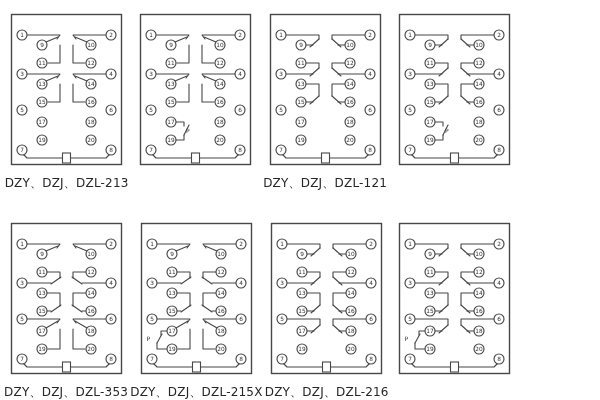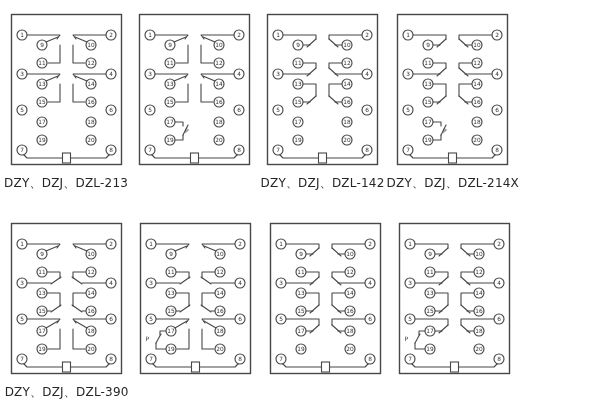--- a/index.html
+++ b/index.html
@@ -321,21 +321,21 @@
           </g>
           <g>
             <circle cx="12" cy="137" r="5" fill="#ffffff" stroke="#474747" stroke-width="1.15"></circle>
             <text x="12" y="139" text-anchor="middle" font-size="5.8" font-family="&quot;DejaVu Sans&quot;,sans-serif" fill="#333333">7</text>
           </g>
           <g>
             <circle cx="101" cy="137" r="5" fill="#ffffff" stroke="#474747" stroke-width="1.15"></circle>
             <text x="101" y="139" text-anchor="middle" font-size="5.8" font-family="&quot;DejaVu Sans&quot;,sans-serif" fill="#333333">8</text>
           </g>
         </svg>
-      <figcaption class="label">DZY、DZJ、DZL-142</figcaption>
+      <figcaption class="label">DZY、DZJ、DZL-121</figcaption>
     </figure>
     <figure class="panel">
       <svg class="diagram" viewBox="0 0 113 153" width="113" height="153">
           <rect x="1.5" y="1.5" width="110" height="150" fill="none" stroke="#474747" stroke-width="1.4"></rect>
           <path d="M17 22 H50 V26" fill="none" stroke="#474747" stroke-width="1.1" stroke-linecap="round" stroke-linejoin="round"></path>
           <path d="M50 26 L41 34" fill="none" stroke="#474747" stroke-width="1.1" stroke-linecap="round" stroke-linejoin="round"></path>
           <path d="M37 32 H44" fill="none" stroke="#474747" stroke-width="1.1" stroke-linecap="round" stroke-linejoin="round"></path>
           <path d="M37 50 H50 V55" fill="none" stroke="#474747" stroke-width="1.1" stroke-linecap="round" stroke-linejoin="round"></path>
           <path d="M50 55 L41 63" fill="none" stroke="#474747" stroke-width="1.1" stroke-linecap="round" stroke-linejoin="round"></path>
           <path d="M17 61 H44" fill="none" stroke="#474747" stroke-width="1.1" stroke-linecap="round" stroke-linejoin="round"></path>
@@ -432,21 +432,20 @@
           <g>
             <circle cx="12" cy="137" r="5" fill="#ffffff" stroke="#474747" stroke-width="1.15"></circle>
             <text x="12" y="139" text-anchor="middle" font-size="5.8" font-family="&quot;DejaVu Sans&quot;,sans-serif" fill="#333333">7</text>
           </g>
           <g>
             <circle cx="101" cy="137" r="5" fill="#ffffff" stroke="#474747" stroke-width="1.15"></circle>
             <text x="101" y="139" text-anchor="middle" font-size="5.8" font-family="&quot;DejaVu Sans&quot;,sans-serif" fill="#333333">8</text>
           </g>
           <text x="47" y="120" font-size="6" font-family="&quot;DejaVu Sans&quot;,sans-serif" fill="#333333">P</text>
         </svg>
-      <figcaption class="label">DZY、DZJ、DZL-214X</figcaption>
     </figure>
   </div>
   <div class="row row2">
     <figure class="panel">
       <svg class="diagram" viewBox="0 0 113 153" width="113" height="153">
           <rect x="1.5" y="1.5" width="110" height="150" fill="none" stroke="#474747" stroke-width="1.4"></rect>
           <path d="M17 22 H50 l-3 4" fill="none" stroke="#474747" stroke-width="1.1" stroke-linecap="round" stroke-linejoin="round"></path>
           <path d="M36 29 L48 24" fill="none" stroke="#474747" stroke-width="1.1" stroke-linecap="round" stroke-linejoin="round"></path>
           <path d="M37 50 H50 V56" fill="none" stroke="#474747" stroke-width="1.1" stroke-linecap="round" stroke-linejoin="round"></path>
           <path d="M17 61 H41" fill="none" stroke="#474747" stroke-width="1.1" stroke-linecap="round" stroke-linejoin="round"></path>
@@ -545,21 +544,21 @@
           </g>
           <g>
             <circle cx="12" cy="137" r="5" fill="#ffffff" stroke="#474747" stroke-width="1.15"></circle>
             <text x="12" y="139" text-anchor="middle" font-size="5.8" font-family="&quot;DejaVu Sans&quot;,sans-serif" fill="#333333">7</text>
           </g>
           <g>
             <circle cx="101" cy="137" r="5" fill="#ffffff" stroke="#474747" stroke-width="1.15"></circle>
             <text x="101" y="139" text-anchor="middle" font-size="5.8" font-family="&quot;DejaVu Sans&quot;,sans-serif" fill="#333333">8</text>
           </g>
         </svg>
-      <figcaption class="label">DZY、DZJ、DZL-390</figcaption>
+      <figcaption class="label">DZY、DZJ、DZL-353</figcaption>
     </figure>
     <figure class="panel">
       <svg class="diagram" viewBox="0 0 113 153" width="113" height="153">
           <rect x="1.5" y="1.5" width="110" height="150" fill="none" stroke="#474747" stroke-width="1.4"></rect>
           <path d="M17 22 H50 l-3 4" fill="none" stroke="#474747" stroke-width="1.1" stroke-linecap="round" stroke-linejoin="round"></path>
           <path d="M36 29 L48 24" fill="none" stroke="#474747" stroke-width="1.1" stroke-linecap="round" stroke-linejoin="round"></path>
           <path d="M37 50 H50 V56" fill="none" stroke="#474747" stroke-width="1.1" stroke-linecap="round" stroke-linejoin="round"></path>
           <path d="M17 61 H41" fill="none" stroke="#474747" stroke-width="1.1" stroke-linecap="round" stroke-linejoin="round"></path>
           <path d="M41 62 L51 55" fill="none" stroke="#474747" stroke-width="1.1" stroke-linecap="round" stroke-linejoin="round"></path>
           <path d="M37 71 H50 V84" fill="none" stroke="#474747" stroke-width="1.1" stroke-linecap="round" stroke-linejoin="round"></path>
@@ -660,20 +659,21 @@
           <g>
             <circle cx="12" cy="137" r="5" fill="#ffffff" stroke="#474747" stroke-width="1.15"></circle>
             <text x="12" y="139" text-anchor="middle" font-size="5.8" font-family="&quot;DejaVu Sans&quot;,sans-serif" fill="#333333">7</text>
           </g>
           <g>
             <circle cx="101" cy="137" r="5" fill="#ffffff" stroke="#474747" stroke-width="1.15"></circle>
             <text x="101" y="139" text-anchor="middle" font-size="5.8" font-family="&quot;DejaVu Sans&quot;,sans-serif" fill="#333333">8</text>
           </g>
           <text x="6.5" y="119" font-size="6" font-family="&quot;DejaVu Sans&quot;,sans-serif" fill="#333333">P</text>
         </svg>
+      <figcaption class="label">DZY、DZJ、DZL-215X</figcaption>
     </figure>
     <figure class="panel">
       <svg class="diagram" viewBox="0 0 113 153" width="113" height="153">
           <rect x="1.5" y="1.5" width="110" height="150" fill="none" stroke="#474747" stroke-width="1.4"></rect>
           <path d="M17 22 H50 V26" fill="none" stroke="#474747" stroke-width="1.1" stroke-linecap="round" stroke-linejoin="round"></path>
           <path d="M50 26 L41 34" fill="none" stroke="#474747" stroke-width="1.1" stroke-linecap="round" stroke-linejoin="round"></path>
           <path d="M37 32 H44" fill="none" stroke="#474747" stroke-width="1.1" stroke-linecap="round" stroke-linejoin="round"></path>
           <path d="M37 50 H50 V55" fill="none" stroke="#474747" stroke-width="1.1" stroke-linecap="round" stroke-linejoin="round"></path>
           <path d="M50 55 L41 63" fill="none" stroke="#474747" stroke-width="1.1" stroke-linecap="round" stroke-linejoin="round"></path>
           <path d="M17 61 H44" fill="none" stroke="#474747" stroke-width="1.1" stroke-linecap="round" stroke-linejoin="round"></path>
@@ -772,20 +772,21 @@
           </g>
           <g>
             <circle cx="12" cy="137" r="5" fill="#ffffff" stroke="#474747" stroke-width="1.15"></circle>
             <text x="12" y="139" text-anchor="middle" font-size="5.8" font-family="&quot;DejaVu Sans&quot;,sans-serif" fill="#333333">7</text>
           </g>
           <g>
             <circle cx="101" cy="137" r="5" fill="#ffffff" stroke="#474747" stroke-width="1.15"></circle>
             <text x="101" y="139" text-anchor="middle" font-size="5.8" font-family="&quot;DejaVu Sans&quot;,sans-serif" fill="#333333">8</text>
           </g>
         </svg>
+      <figcaption class="label">DZY、DZJ、DZL-216</figcaption>
     </figure>
     <figure class="panel">
       <svg class="diagram" viewBox="0 0 113 153" width="113" height="153">
           <rect x="1.5" y="1.5" width="110" height="150" fill="none" stroke="#474747" stroke-width="1.4"></rect>
           <path d="M17 22 H50 V26" fill="none" stroke="#474747" stroke-width="1.1" stroke-linecap="round" stroke-linejoin="round"></path>
           <path d="M50 26 L41 34" fill="none" stroke="#474747" stroke-width="1.1" stroke-linecap="round" stroke-linejoin="round"></path>
           <path d="M37 32 H44" fill="none" stroke="#474747" stroke-width="1.1" stroke-linecap="round" stroke-linejoin="round"></path>
           <path d="M37 50 H50 V55" fill="none" stroke="#474747" stroke-width="1.1" stroke-linecap="round" stroke-linejoin="round"></path>
           <path d="M50 55 L41 63" fill="none" stroke="#474747" stroke-width="1.1" stroke-linecap="round" stroke-linejoin="round"></path>
           <path d="M17 61 H44" fill="none" stroke="#474747" stroke-width="1.1" stroke-linecap="round" stroke-linejoin="round"></path>

